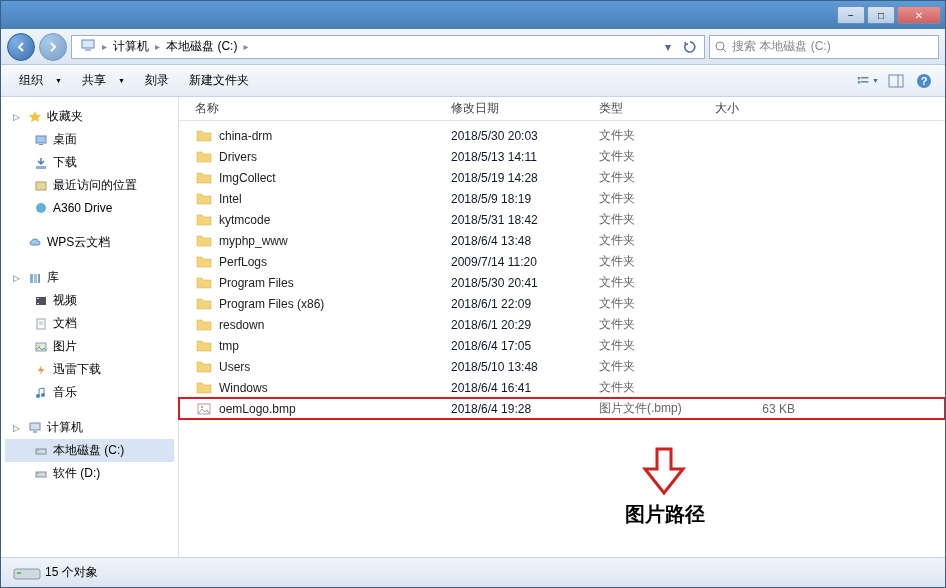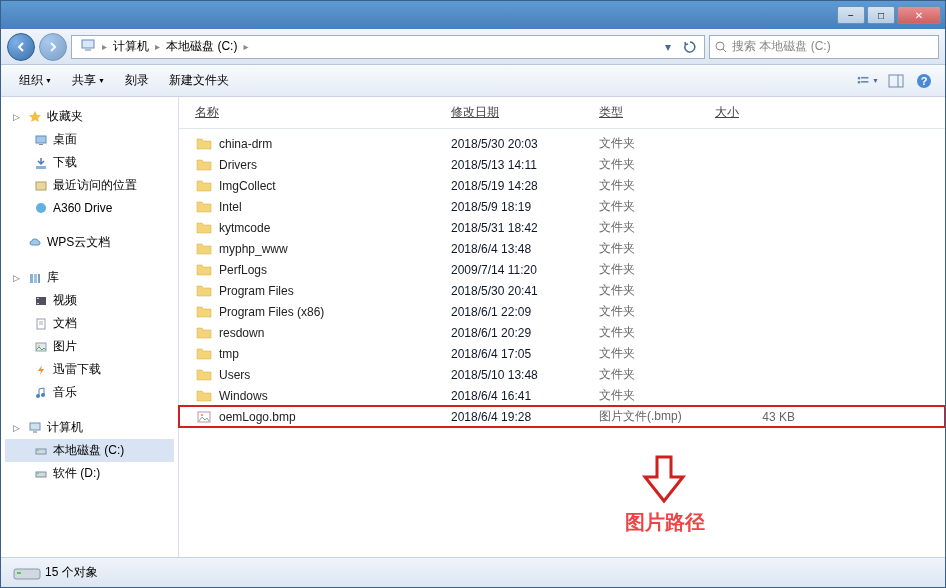--- a/index.html
+++ b/index.html
@@ -11,48 +11,48 @@
 .navbar { height: 36px; background: linear-gradient(#f0f4fa, #dce6f2); border-bottom: 1px solid #b8c8dc; display: flex; align-items: center; padding: 0 6px; gap: 4px; }
 .nav-btn { width: 28px; height: 28px; border-radius: 14px; background: radial-gradient(circle at 30% 30%, #7eb0e8, #3a6fa8); border: 1px solid #2a5f98; display: flex; align-items: center; justify-content: center; color: #fff; cursor: pointer; }
 .breadcrumb { flex: 1; height: 24px; background: #fff; border: 1px solid #a0b0c4; display: flex; align-items: center; padding: 0 4px; font-size: 12px; gap: 2px; }
 .bc-item { padding: 0 4px; cursor: pointer; }
 .bc-sep { color: #888; font-size: 10px; }
 .bc-dropdown { margin-left: auto; display: flex; gap: 2px; }
 .bc-tool { width: 20px; height: 20px; display: flex; align-items: center; justify-content: center; cursor: pointer; color: #4a6a9a; }
 .searchbox { width: 230px; height: 24px; background: #fff; border: 1px solid #a0b0c4; display: flex; align-items: center; padding: 0 4px; font-size: 12px; color: #888; }
 .searchbox svg { margin-right: 4px; }
 .toolbar { height: 32px; background: linear-gradient(#f8fafc, #e4ecf6); border-bottom: 1px solid #c8d4e4; display: flex; align-items: center; padding: 0 10px; font-size: 12px; gap: 4px; }
-.tool-item { padding: 4px 8px; cursor: pointer; display: flex; align-items: center; gap: 0; }
+.tool-item { padding: 4px 8px; cursor: pointer; display: flex; align-items: center; gap: 10px; }
 .tool-item .dd { font-size: 7px; margin-left: 2px; }
 .tool-right { margin-left: auto; display: flex; gap: 6px; align-items: center; }
 .tool-icon { width: 22px; height: 22px; display: flex; align-items: center; justify-content: center; cursor: pointer; color: #4a6a9a; }
 .content { flex: 1; display: flex; overflow: hidden; }
 .sidebar { width: 178px; background: #fff; border-right: 1px solid #d8e0ec; padding: 8px 4px; font-size: 12px; overflow-y: auto; }
 .tree-item { padding: 3px 4px; display: flex; align-items: center; gap: 4px; cursor: pointer; white-space: nowrap; }
 .tree-item .exp { width: 10px; font-size: 9px; color: #666; }
 .tree-item.l1 { padding-left: 8px; }
 .tree-item.l2 { padding-left: 28px; }
 .tree-item.selected { background: #d8e4f4; }
 .tree-icon { width: 16px; height: 16px; display: inline-flex; align-items: center; justify-content: center; }
 .main { flex: 1; background: #fff; display: flex; flex-direction: column; }
-.col-headers { height: 32px; border-bottom: 1px solid #e0e6ee; display: flex; align-items: center; font-size: 12px; color: #444; padding-left: 16px; text-decoration: underline; }
+.col-headers { height: 24px; border-bottom: 1px solid #e0e6ee; display: flex; align-items: center; font-size: 12px; color: #444; padding-left: 16px; }
 .col-name { width: 256px; }
 .col-date { width: 148px; }
 .col-type { width: 116px; }
 .col-size { width: 80px; }
 .file-list { flex: 1; padding: 4px 0; font-size: 12px; color: #222; position: relative; }
 .file-row { height: 21px; display: flex; align-items: center; padding-left: 16px; cursor: pointer; }
 .file-row.highlighted { outline: 2px solid #d02020; outline-offset: -1px; }
 .file-icon { width: 18px; height: 16px; display: inline-flex; align-items: center; justify-content: center; margin-right: 6px; }
 .file-name { width: 232px; }
 .file-date { width: 148px; color: #0f172a; }
 .file-type { width: 116px; color: #666; }
 .file-size { width: 80px; color: #666; text-align: right; }
 .annotation-arrow { position: absolute; left: 460px; top: 326px; }
-.annotation-text { position: absolute; left: 446px; top: 380px; color: #ef4444; font-size: 20px; font-weight: bold; }
+.annotation-text { position: absolute; left: 446px; top: 380px; color: #000000; font-size: 20px; font-weight: bold; }
 .statusbar { height: 30px; background: linear-gradient(#f0f4fa, #dce6f2); border-top: 1px solid #c8d4e4; display: flex; align-items: center; padding: 0 10px; font-size: 12px; gap: 2px; }
 .status-icon { width: 32px; height: 24px; }
 .watermark { position: absolute; right: 10px; bottom: 30px; color: rgba(255,255,255,0.5); font-size: 14px; display: flex; align-items: center; gap: 6px; pointer-events: none; }
 .folder-svg { fill: #f4d47a; stroke: #d4a83a; stroke-width: 0.5; }
 .star-svg { fill: #f4c040; }
 </style>
 </head>
 <body>
 
 <div class="window">
@@ -441,21 +441,21 @@
             <span class="file-icon">
               <svg width="16" height="14" viewBox="0 0 16 14">
                 <rect x="2" y="2" width="12" height="10" fill="#fff" stroke="#c090b0"></rect>
                 <circle cx="6" cy="5" r="1" fill="#e08040"></circle>
                 <path d="M3 11 L6 7 L9 10 L11 8 L13 11" stroke="#80b080" fill="none"></path>
               </svg>
             </span>
             <span class="file-name">oemLogo.bmp</span>
             <span class="file-date">2018/6/4 19:28</span>
             <span class="file-type">图片文件(.bmp)</span>
-            <span class="file-size">43 KB</span>
+            <span class="file-size">63 KB</span>
           </div>
           <div class="annotation-arrow">
           <svg width="50" height="50" viewBox="0 0 50 50">
               <path d="M18 2 L32 2 L32 22 L44 22 L25 46 L6 22 L18 22 Z" fill="none" stroke="#d02020" stroke-width="3"></path>
             </svg>
         </div>
         <div class="annotation-text">图片路径</div>
       </div>
     </div>
   </div>

